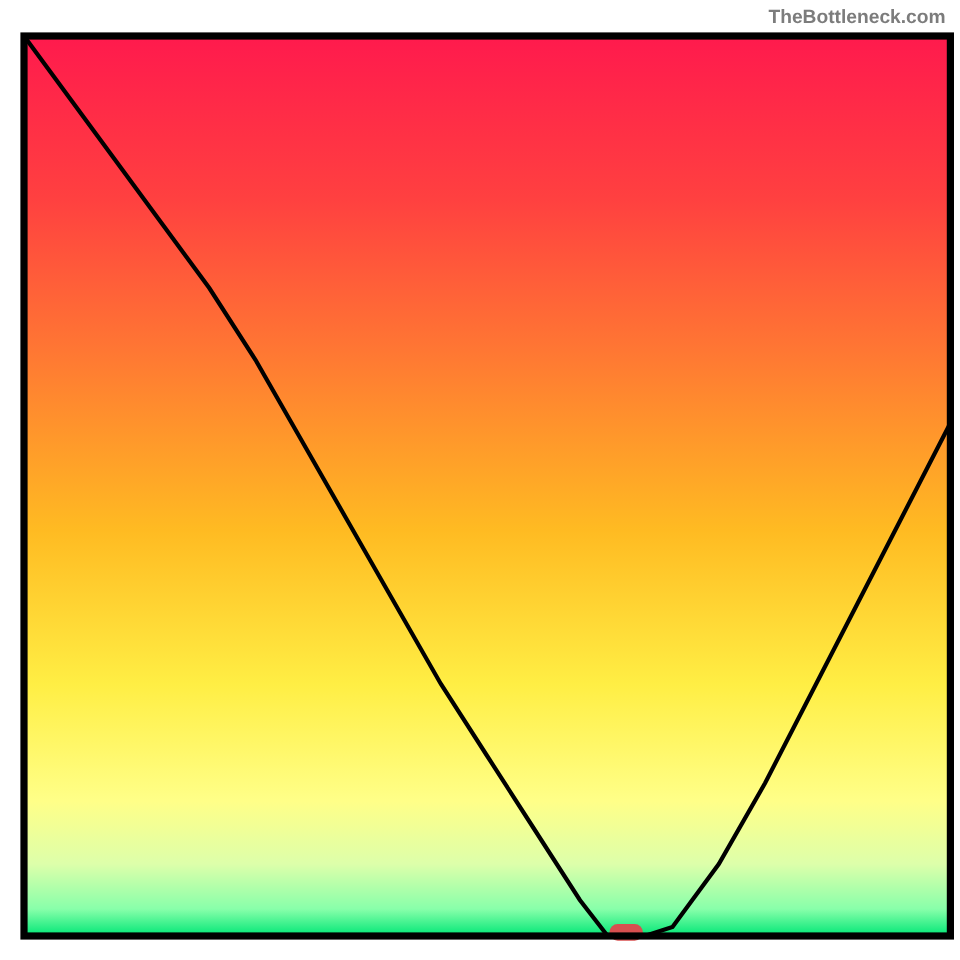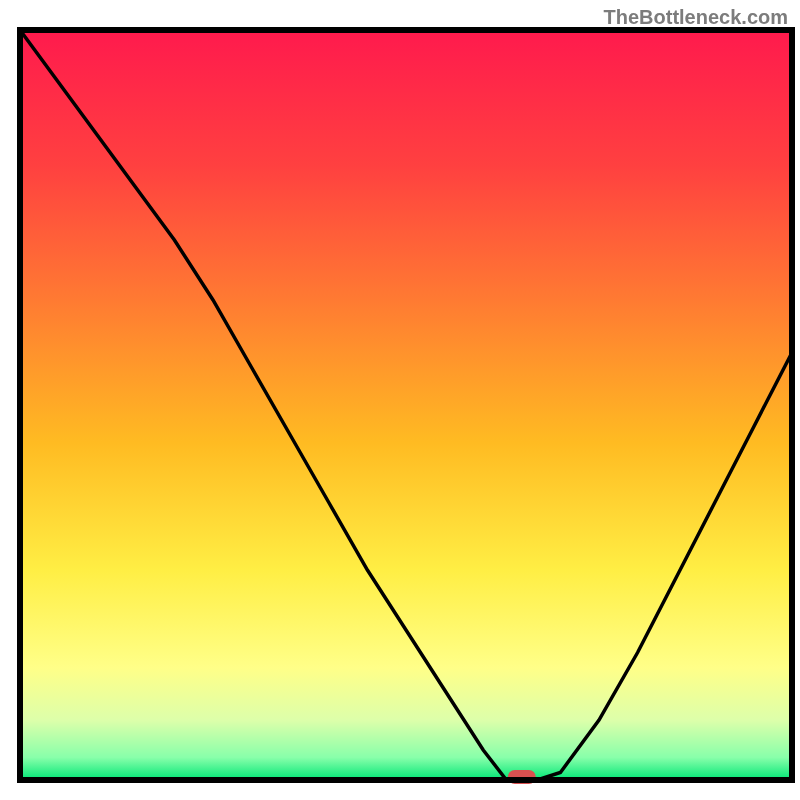--- a/index.html
+++ b/index.html
@@ -12,21 +12,21 @@
   }
   .container {
     position: relative;
     width: 800px;
     height: 800px;
   }
   .watermark {
     position: absolute;
     top: 6px;
     right: 12px;
-    font-size: 20px;
+    font-size: 16px;
     font-weight: bold;
     color: #7c7c7c;
     z-index: 10;
   }
   svg {
     display: block;
   }
 </style>
 </head>
 <body>

